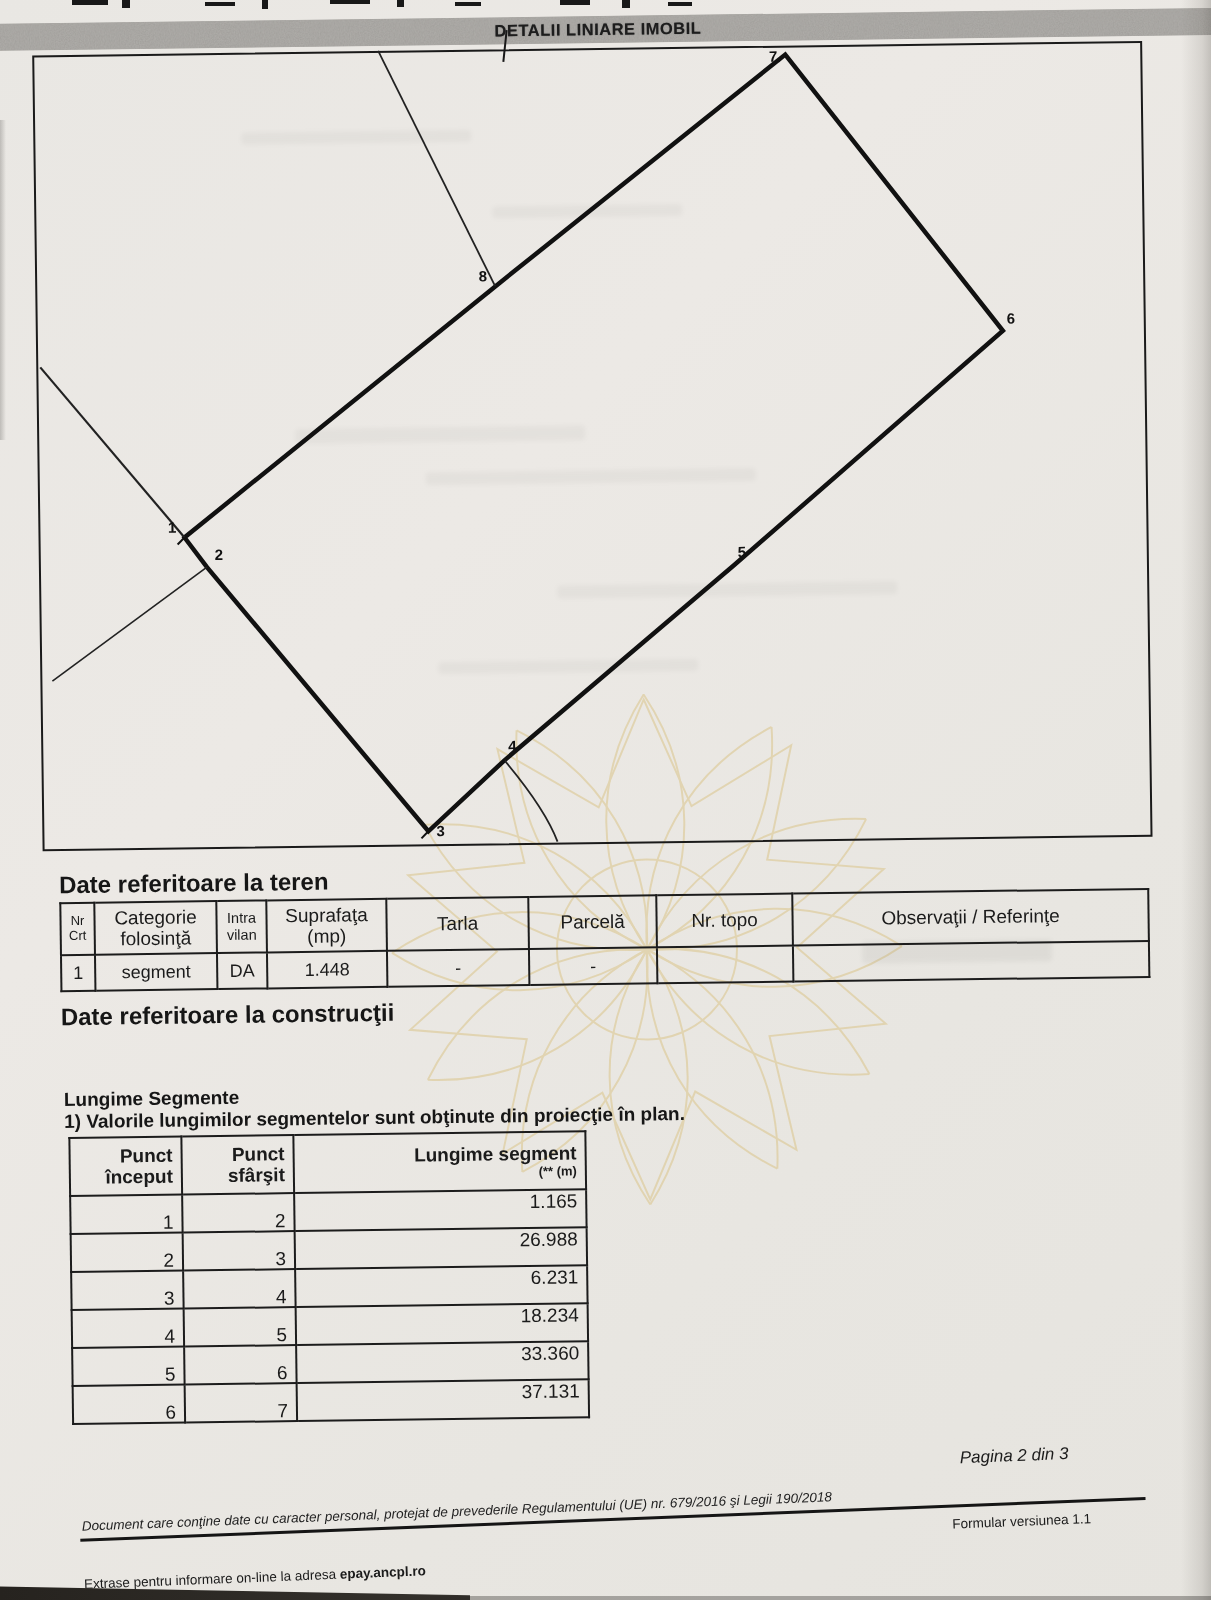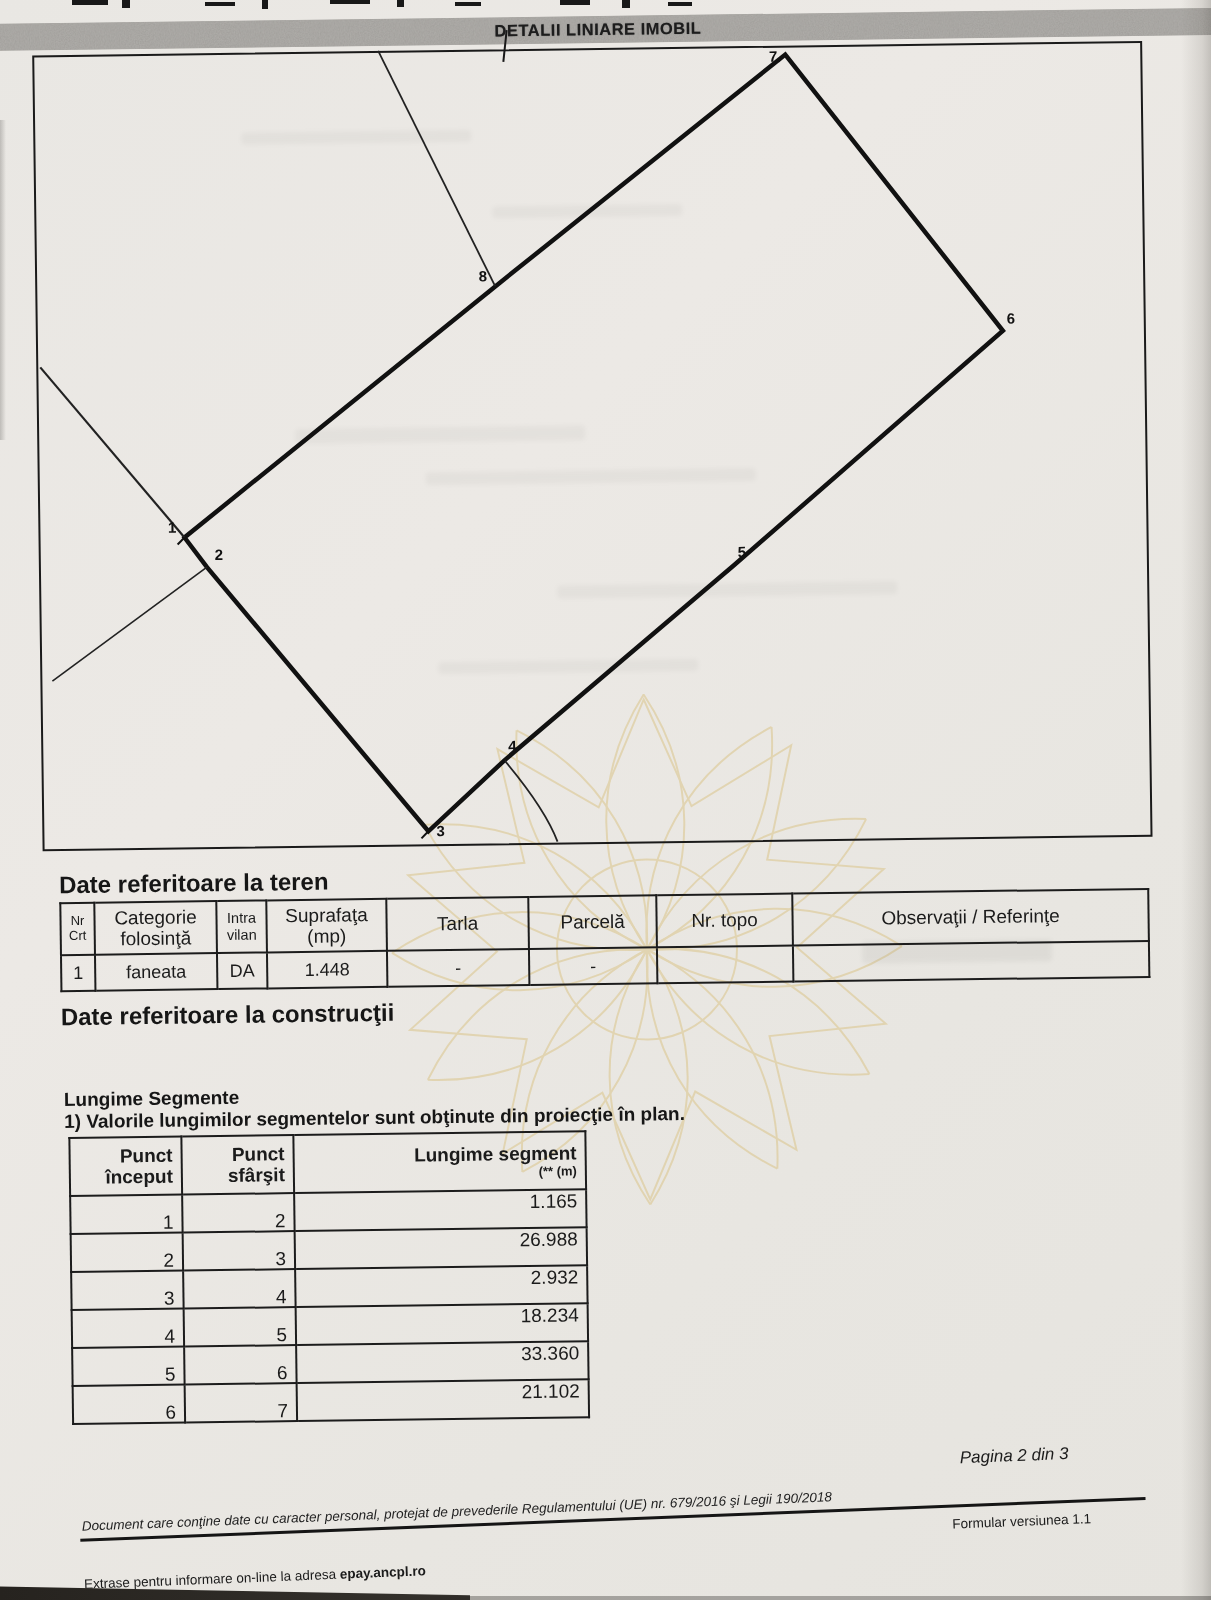--- a/index.html
+++ b/index.html
@@ -153,21 +153,21 @@
 (mp)</th>
           <th>Tarla</th>
           <th>Parcelă</th>
           <th>Nr. topo</th>
           <th>Observaţii / Referinţe</th>
         </tr>
       </thead>
       <tbody id="teren-body">
           <tr>
             <td><span>1</span></td>
-            <td><span>faneata</span></td>
+            <td><span>segment</span></td>
             <td><span>DA</span></td>
             <td><span>1.448</span></td>
             <td><span>-</span></td>
             <td><span>-</span></td>
             <td><span></span></td>
             <td><span></span></td>
           </tr>
         </tbody>
     </table>
 
@@ -197,36 +197,36 @@
             <td class="val"><span>1.165</span></td>
           </tr>
           <tr>
             <td class="pnum"><span>2</span></td>
             <td class="pnum"><span>3</span></td>
             <td class="val"><span>26.988</span></td>
           </tr>
           <tr>
             <td class="pnum"><span>3</span></td>
             <td class="pnum"><span>4</span></td>
-            <td class="val"><span>2.932</span></td>
+            <td class="val"><span>6.231</span></td>
           </tr>
           <tr>
             <td class="pnum"><span>4</span></td>
             <td class="pnum"><span>5</span></td>
             <td class="val"><span>18.234</span></td>
           </tr>
           <tr>
             <td class="pnum"><span>5</span></td>
             <td class="pnum"><span>6</span></td>
             <td class="val"><span>33.360</span></td>
           </tr>
           <tr>
             <td class="pnum"><span>6</span></td>
             <td class="pnum"><span>7</span></td>
-            <td class="val"><span>21.102</span></td>
+            <td class="val"><span>37.131</span></td>
           </tr>
         </tbody>
     </table>
 
     <div class="fskew">
       <div class="f-priv">Document care conţine date cu caracter personal, protejat de prevederile Regulamentului (UE) nr. 679/2016 şi Legii 190/2018</div>
       <div class="f-pag">Pagina 2 din 3</div>
       <div class="f-rule"></div>
       <div class="f-form">Formular versiunea 1.1</div>
       <div class="f-ext"><span>Extrase pentru informare on-line la adresa </span><b>epay.ancpl.ro</b></div>

